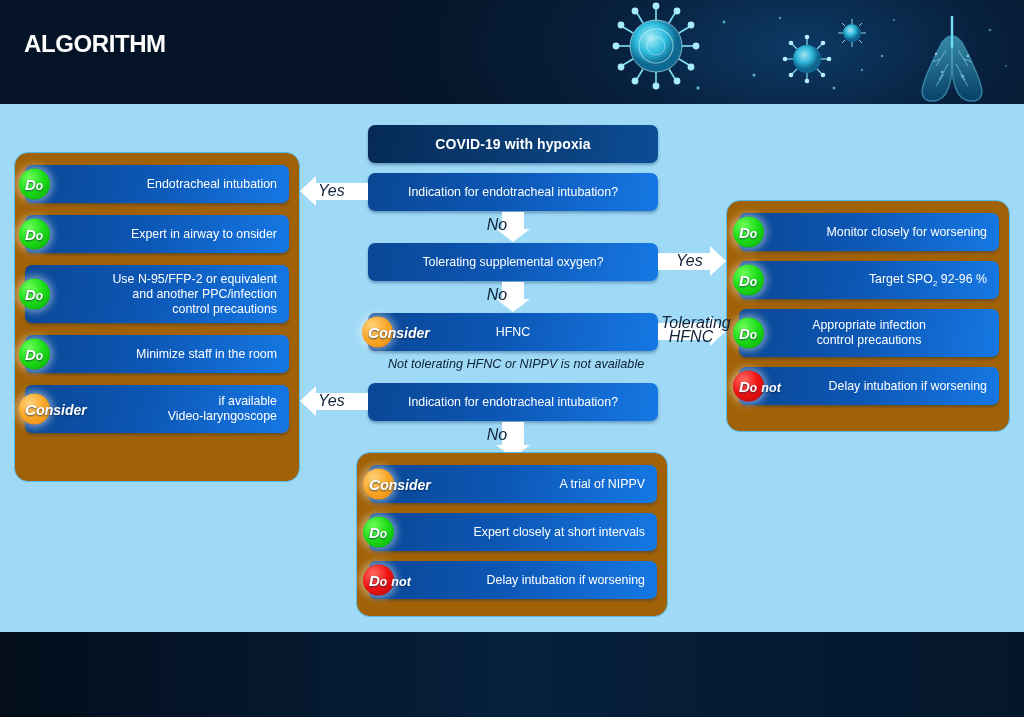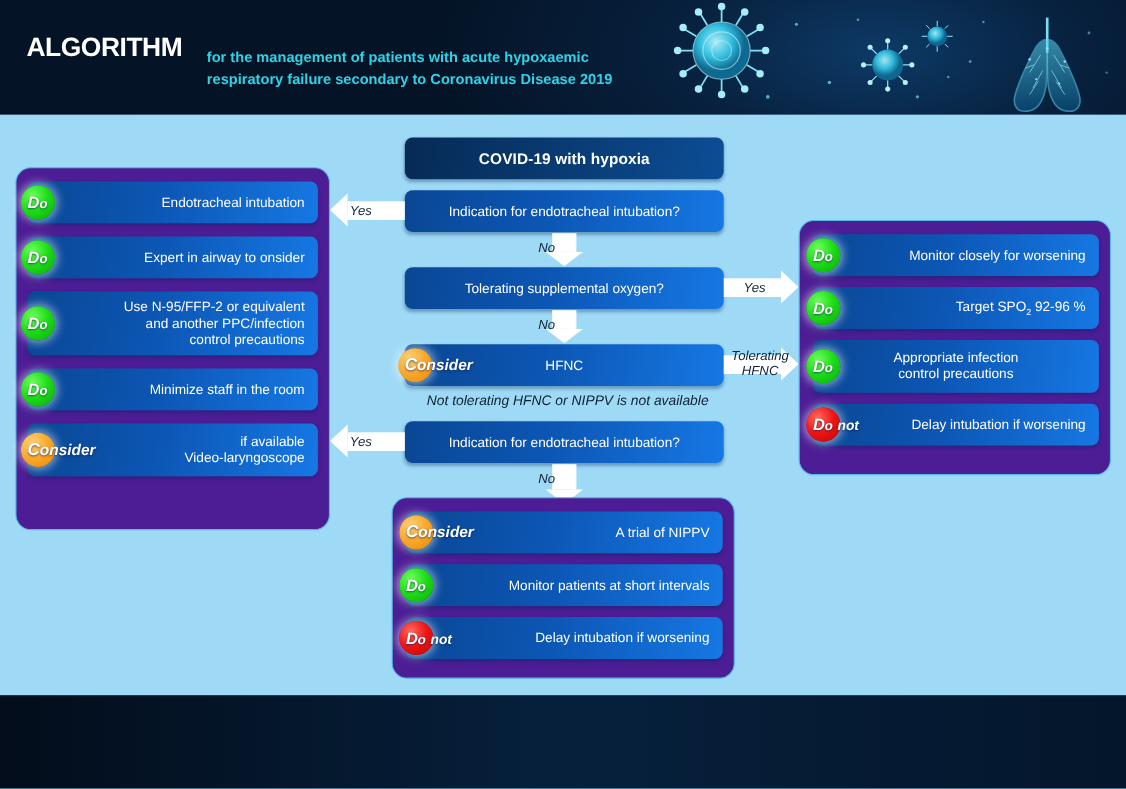--- a/index.html
+++ b/index.html
@@ -30,21 +30,21 @@
 
   
   .footer {
     position:absolute; left:0; top:632px; width:1024px; height:85px;
     background:linear-gradient(90deg,#030d1b 0%, #06203c 50%, #04162b 100%);
   }
 
   
   .panel {
     position:absolute;
-    background:#4c1d95;
+    background:#a16207;
     border:1.5px solid #57b9e8;
     border-radius:14px;
   }
   #panel-left   { left:14px;  top:152px; width:286px; height:330px; }
   #panel-right  { left:726px; top:200px; width:284px; height:232px; }
   #panel-nippv  { left:356px; top:452px; width:312px; height:165px; }
 
   
   .node {
     position:absolute;
@@ -92,21 +92,21 @@
     position:absolute; width:34px;
     display:flex; flex-direction:column; align-items:center;
   }
   .arrow-down .shaft { width:22px; background:#ffffff; }
   .arrow-down .head {
     width:0; height:0;
     border-left:17px solid transparent; border-right:17px solid transparent;
     border-top:13px solid #ffffff;
   }
   .arrow-lbl {
-    position:absolute; font-size:12px; font-style:italic; color:#12243a;
+    position:absolute; font-size:16px; font-style:italic; color:#12243a;
     line-height:14px; text-align:center; white-space:nowrap; z-index:6;
   }
 
   .arrow-left, .arrow-right {
     position:absolute; height:30px; display:flex; align-items:center;
   }
   .arrow-left .shaft, .arrow-right .shaft { height:17px; background:#ffffff; }
   .arrow-left .head {
     width:0; height:0;
     border-top:15px solid transparent; border-bottom:15px solid transparent;
@@ -122,24 +122,20 @@
     position:absolute; font-size:12.6px; font-style:italic; color:#0d2034;
     white-space:nowrap;
   }
   sub { font-size:8px; vertical-align:baseline; position:relative; top:3px; }
 </style>
 </head>
 <body>
 
 <div class="header">
   <div class="hdr-title">ALGORITHM</div>
-  <div class="hdr-sub">
-    <div>for the management of patients with acute hypoxaemic</div>
-    <div>respiratory failure secondary to Coronavirus Disease 2019</div>
-  </div>
 
   <div class="hdr-art">
     <svg width="430" height="104" viewBox="0 0 430 104">
       <defs>
         <radialGradient id="vg" cx="40%" cy="35%">
           <stop offset="0%" stop-color="#b8f6ff"></stop>
           <stop offset="55%" stop-color="#35c8e8"></stop>
           <stop offset="100%" stop-color="#0f6d96"></stop>
         </radialGradient>
         <linearGradient id="lg" x1="0" y1="0" x2="0" y2="1">
@@ -383,21 +379,21 @@
       <span class="lbl">C<span style="font-size:14px;">onsider</span></span>
     </div>
     <div class="txt" style="text-align:right;">A trial of NIPPV</div>
   </div>
 
   <div class="node" style="left:12px; top:60px; width:288px; height:38px;">
     <div class="badge do">
       <span class="dot"></span>
       <span class="lbl">D<span class="sm">o</span></span>
     </div>
-    <div class="txt" style="text-align:right;">Monitor patients at short intervals</div>
+    <div class="txt" style="text-align:right;">Expert closely at short intervals</div>
   </div>
 
   <div class="node" style="left:12px; top:108px; width:288px; height:38px;">
     <div class="badge not">
       <span class="dot"></span>
       <span class="lbl">D<span class="sm">o</span> <span class="nt">not</span></span>
     </div>
     <div class="txt" style="text-align:right;">Delay intubation if worsening</div>
   </div>
 </div>

